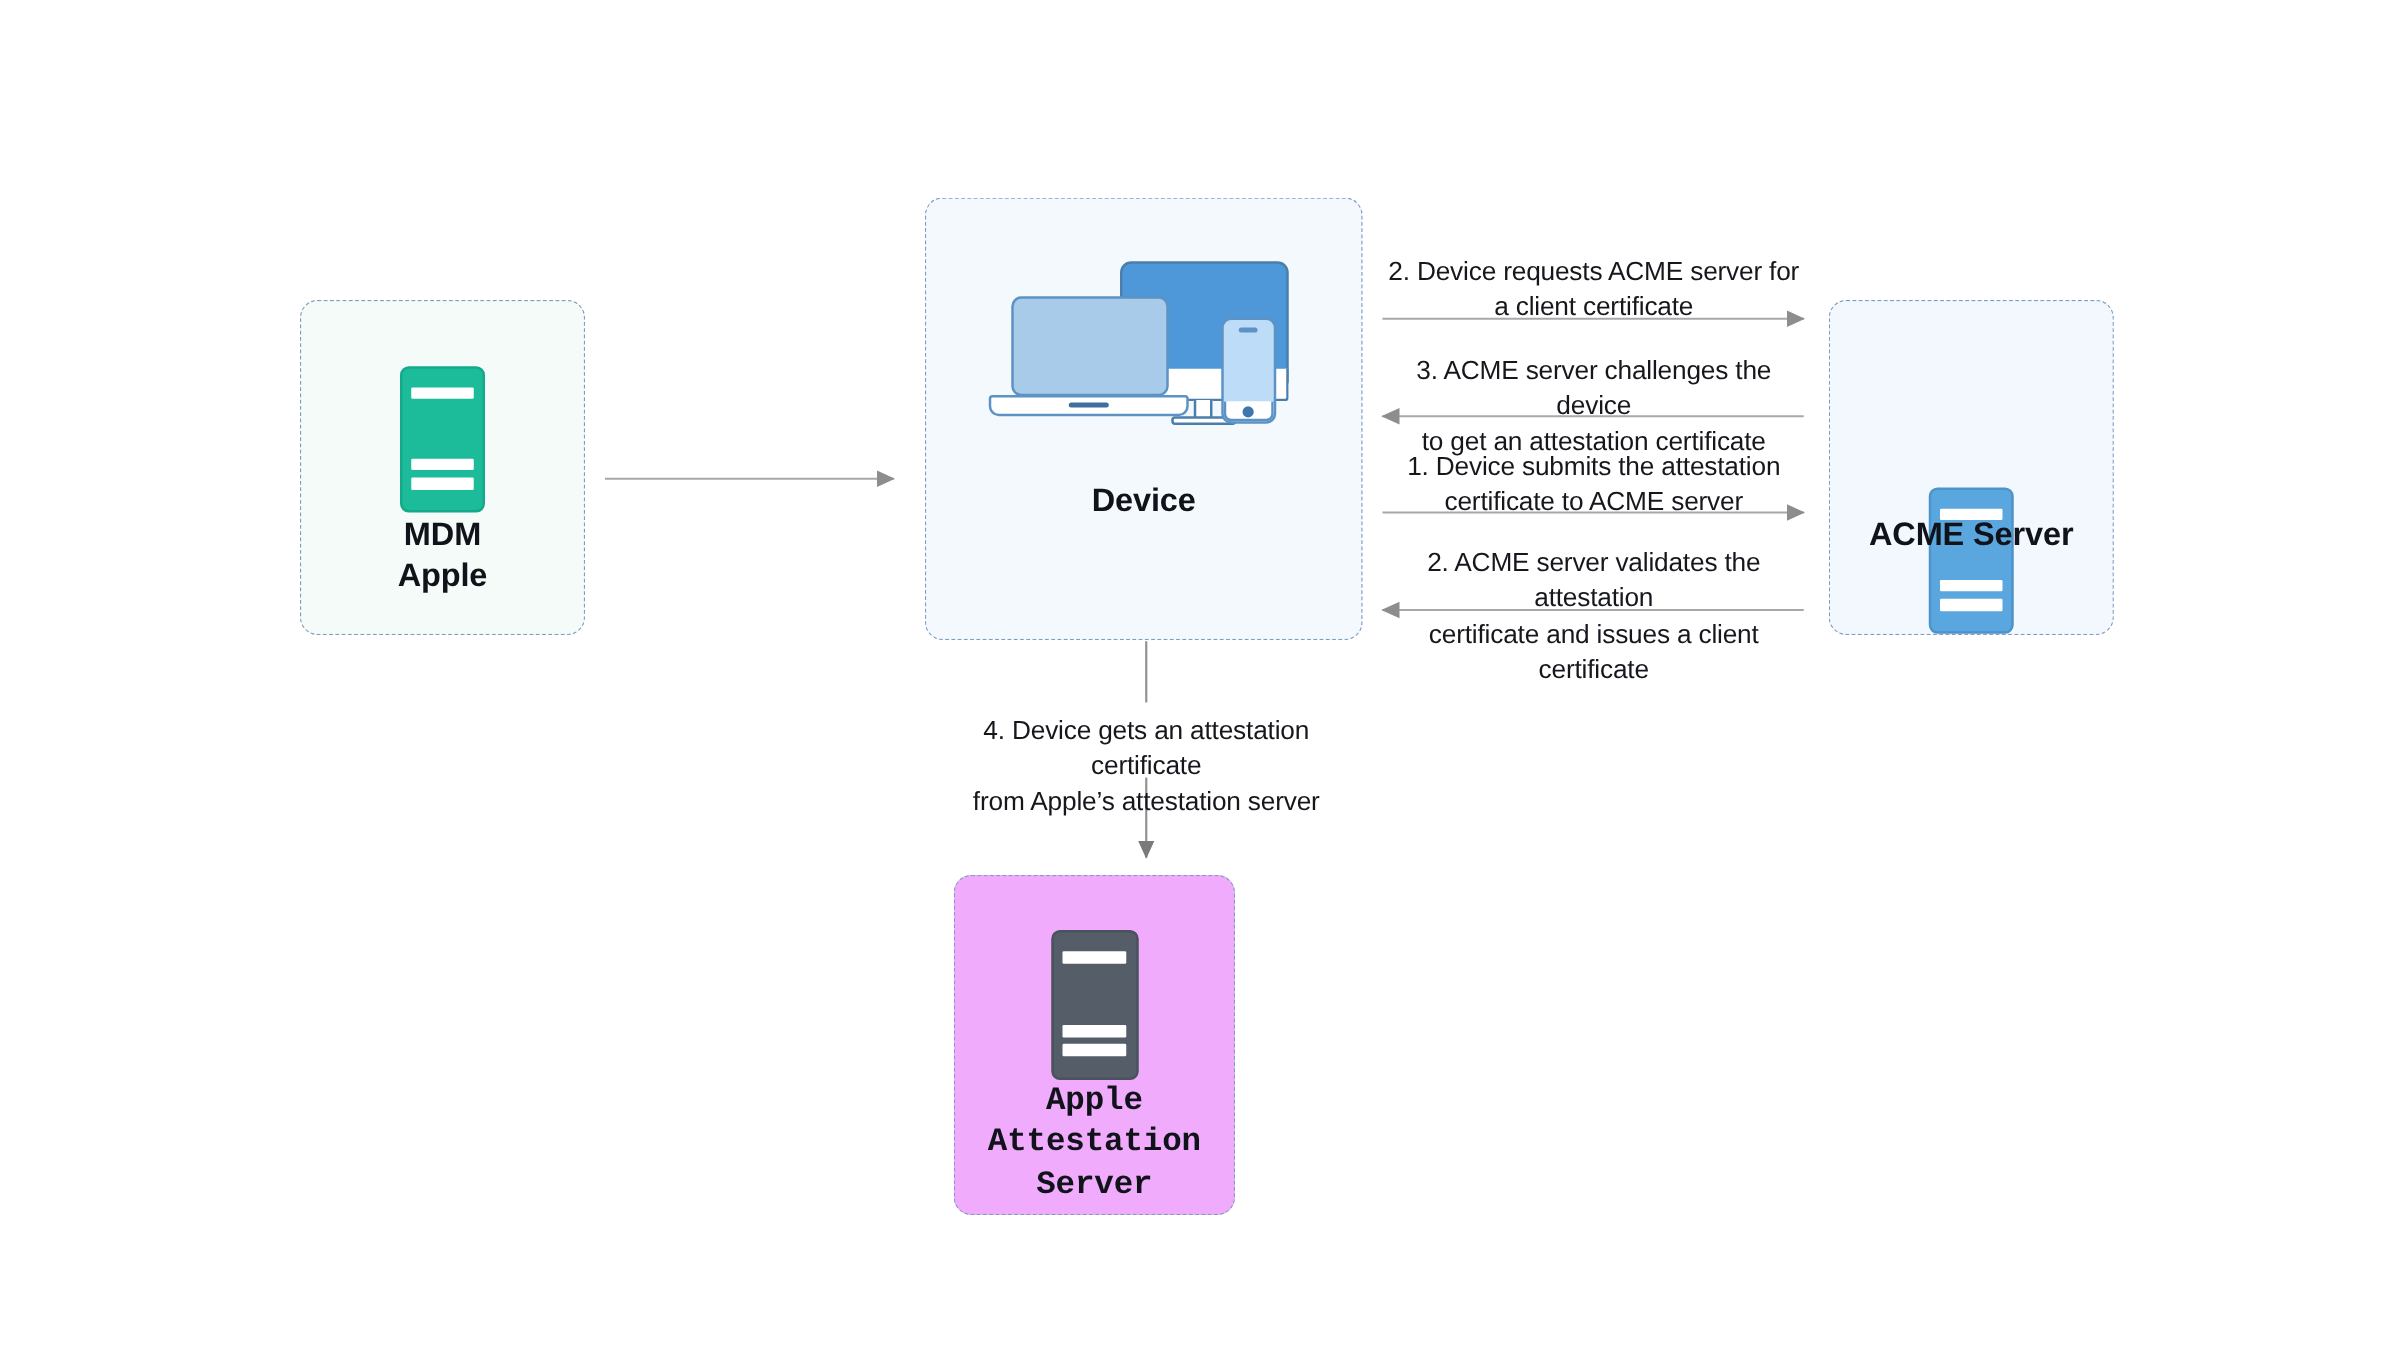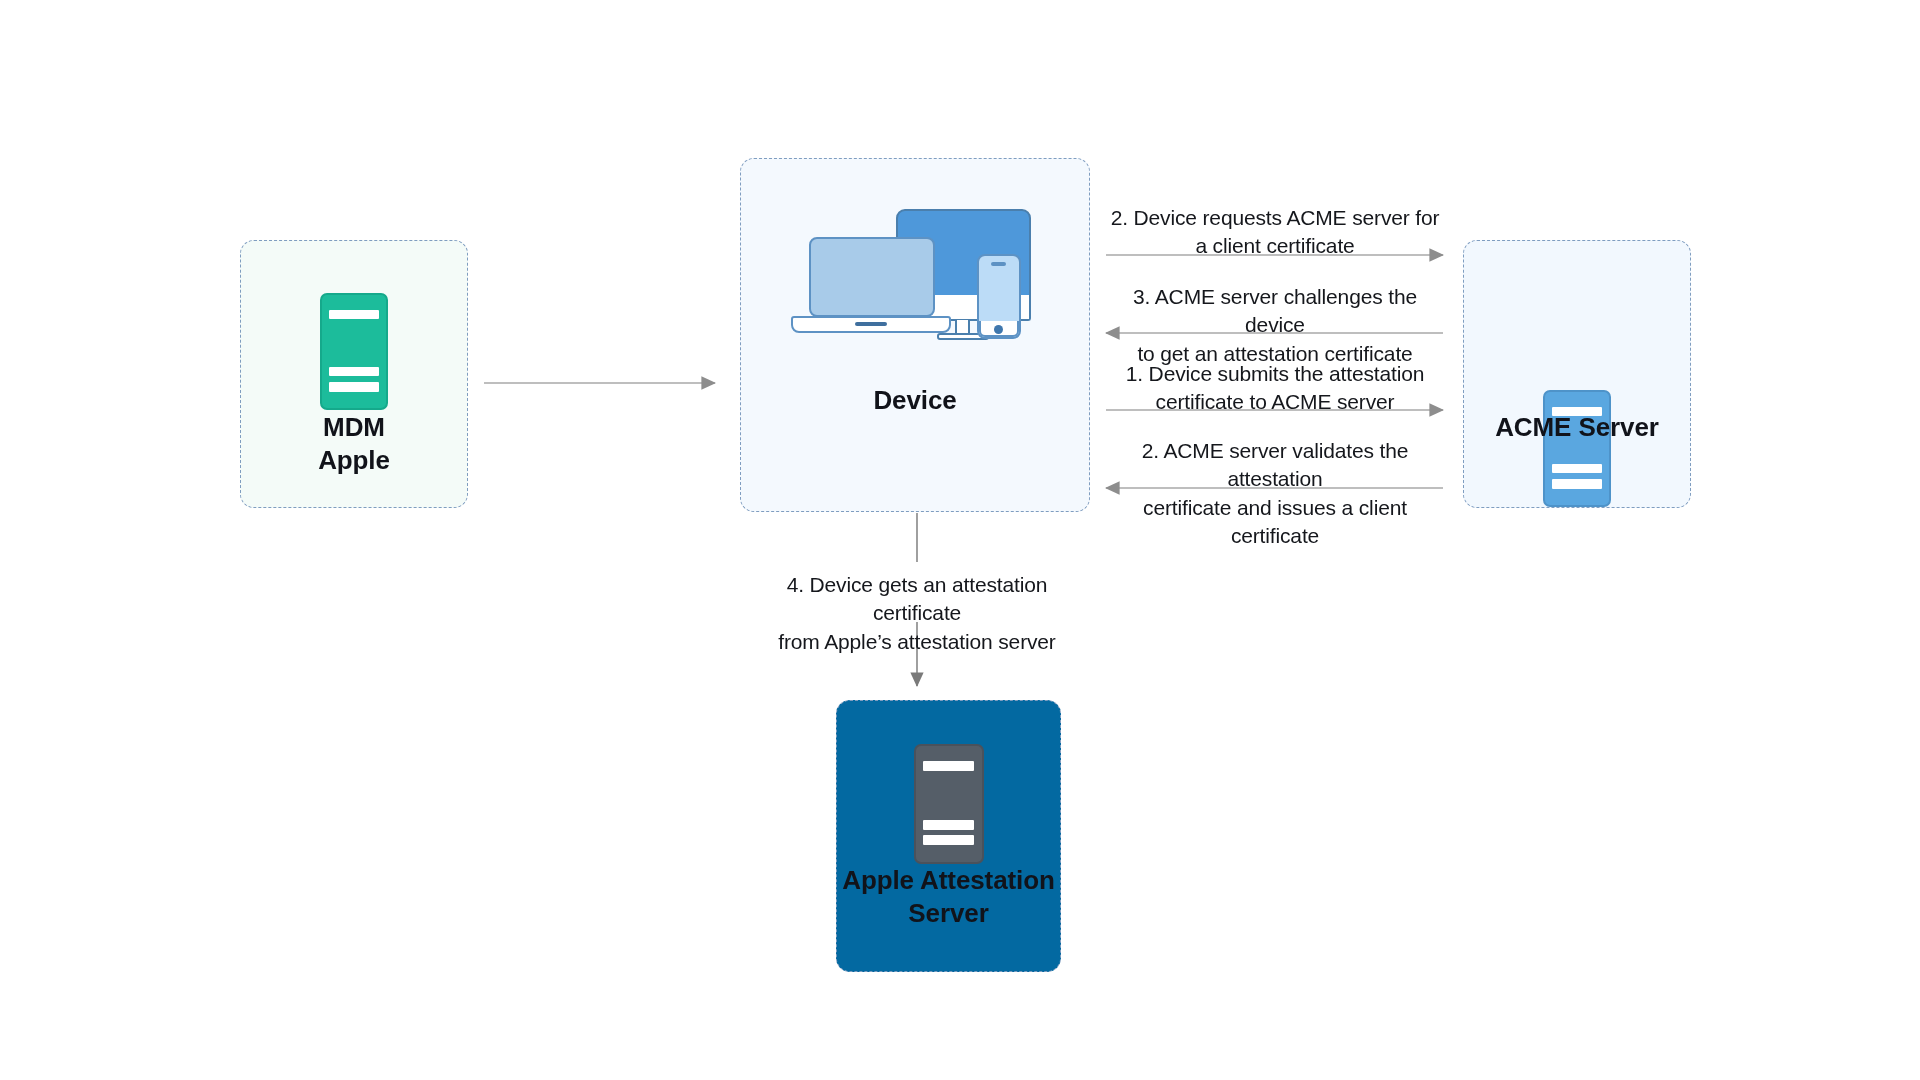--- a/index.html
+++ b/index.html
@@ -52,22 +52,23 @@
   #node-device {
     left: 740px; top: 158px; width: 350px; height: 354px;
     background: #f4f9fe;
   }
   #node-acme {
     left: 1463px; top: 240px; width: 228px; height: 268px;
     background: #f2f8fe;
     justify-content: flex-end;
   }
   #node-apple {
-    left: 836px; top: 700px; width: 225px; height: 272px;
-    background: #0369a1;
+    left: 763px; top: 700px; width: 225px; height: 272px;
+    background: #f0abfc;
+    font-family: Liberation Mono, monospace;
   }
 
   
   .server {
     position: relative;
     box-sizing: border-box;
     border-radius: 7px;
   }
   .server .bar {
     position: absolute;

